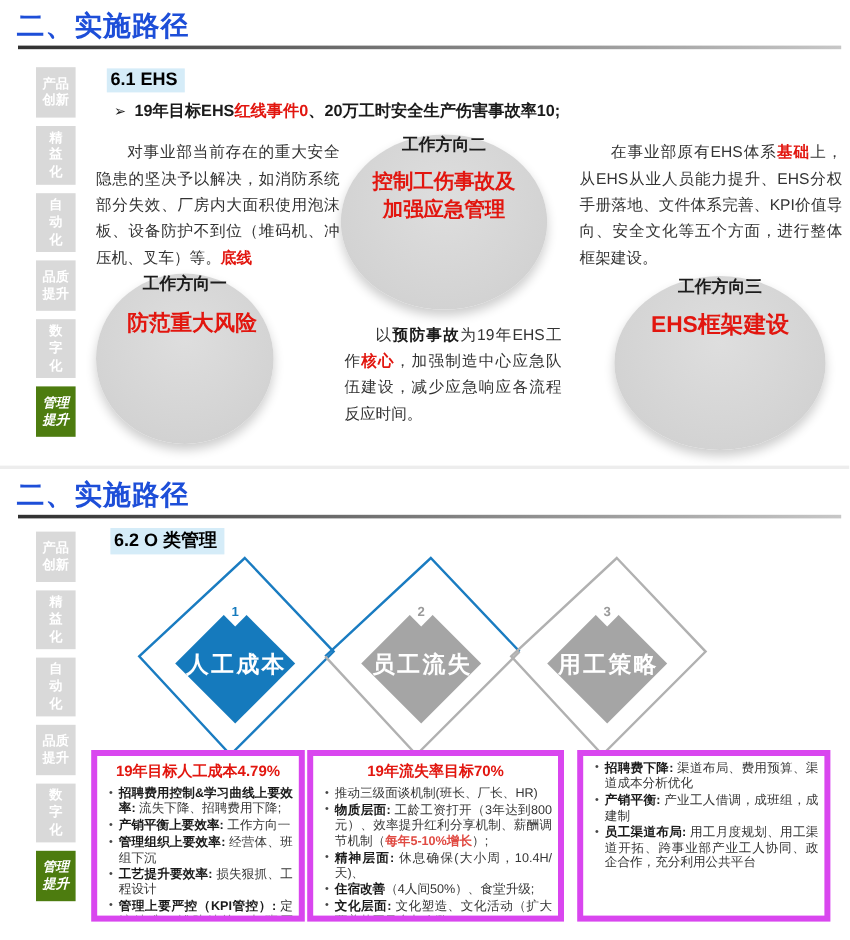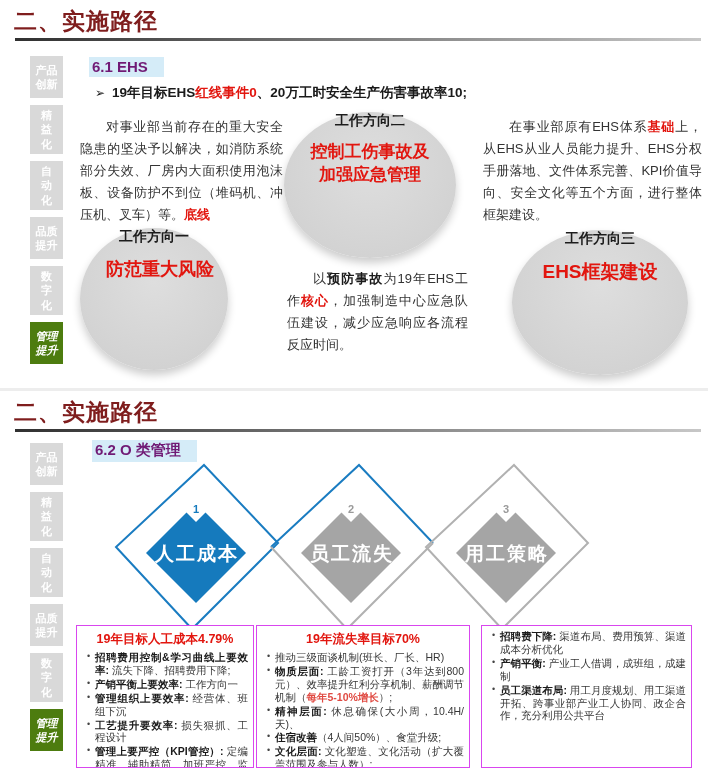--- a/index.html
+++ b/index.html
@@ -4,33 +4,33 @@
 <style>
   html,body{margin:0;padding:0;background:#fff;}
   .page{position:relative;width:708px;height:783px;background:#fff;overflow:hidden;
         font-family:"Liberation Sans","DejaVu Sans",sans-serif;}
   .slide{position:absolute;left:0;width:708px;background:#fff;}
   .slide1{top:0;height:388px;}
   .slide2{top:391px;height:392px;}
   .seam{position:absolute;top:388px;left:0;width:708px;height:3px;background:#ededed;}
 
   .slide-title{position:absolute;left:14px;top:6px;margin:0;font-size:23px;font-weight:800;
-        color:#7f1d1d;letter-spacing:1px;}
+        color:#1d4ed8;letter-spacing:1px;}
   .rule{position:absolute;left:15px;top:38px;width:686px;height:3px;
         background:linear-gradient(to right,#303030 0%,#7d7d7d 50%,#c7c7c7 100%);}
 
   .sidebar{position:absolute;left:30px;width:33px;display:flex;flex-direction:column;gap:7px;}
   .sb1{top:56px;} .sb2{top:52px;}
   .side-item{background:#d9d9d9;color:#fff;font-size:11px;font-weight:700;text-align:center;
         white-space:pre-line;line-height:1.3;display:flex;align-items:center;justify-content:center;}
   .side-item.h2{height:42px;} .side-item.h3{height:49px;}
   .side-item.active{background:#4d7c0f;font-style:italic;}
 
-  .section-label{position:absolute;font-size:15px;font-weight:800;color:#701a75;
-        background:#d5ecf8;padding:1px 16px 2px 3px;}
+  .section-label{position:absolute;font-size:15px;font-weight:800;color:#000000;
+        background:#d5ecf8;padding:1px 6px 2px 3px;}
   .sec1{left:89px;top:57px;} .sec2{left:92px;top:49px;}
 
   .bullet-line{position:absolute;left:95px;top:84px;font-size:13.5px;font-weight:700;color:#1d1d1d;}
   .arrow{margin-right:7px;font-size:12px;}
 
   .para{position:absolute;margin:0;font-size:13px;line-height:22px;color:#333;
         text-align:justify;text-indent:2em;}
   .left-para{left:80px;top:116px;width:203px;}
   .right-para{left:483px;top:116px;width:219px;}
   .mid-para{left:287px;top:268px;width:181px;}
@@ -57,21 +57,21 @@
   .dg1 .outer{stroke:#1a7cc1;}
   .dg2 .outer-top{stroke:#1a7cc1;} .dg2 .outer-bottom{stroke:#b1b1b1;}
   .dg3 .outer{stroke:#b1b1b1;}
   .dg1 .inner{fill:#157abd;} .dg2 .inner,.dg3 .inner{fill:#a5a5a5;}
   .badge{fill:#ffffff;}
   .badge-num{font-size:11px;font-weight:700;text-anchor:middle;}
   .dg1 .badge-num{fill:#157abd;} .dg2 .badge-num,.dg3 .badge-num{fill:#9a9a9a;}
   .dlabel{fill:#ffffff;font-size:19px;font-weight:600;text-anchor:middle;letter-spacing:2px;}
 
   .obox{position:absolute;top:234px;height:143px;box-sizing:border-box;background:#fff;
-        border:1px solid #d946ef;padding:4px 5px 5px;overflow:hidden;}
+        border:5px solid #d946ef;padding:4px 5px 5px;overflow:hidden;}
   .b1{left:76px;width:178px;} .b2{left:256px;width:214px;} .b3{left:481px;width:211px;}
   .obox-title{text-align:center;color:#e2160f;font-weight:800;font-size:12.5px;margin:1px 0 3px;}
   .obox-item{display:flex;font-size:10.5px;line-height:1.23;color:#363636;margin-bottom:1px;
         text-align:justify;}
   .obox-item .dot{width:13px;flex:none;text-align:center;font-size:9px;color:#444;}
   .obox-item .itxt{flex:1;}
 </style>
 </head>
 <body>
 

